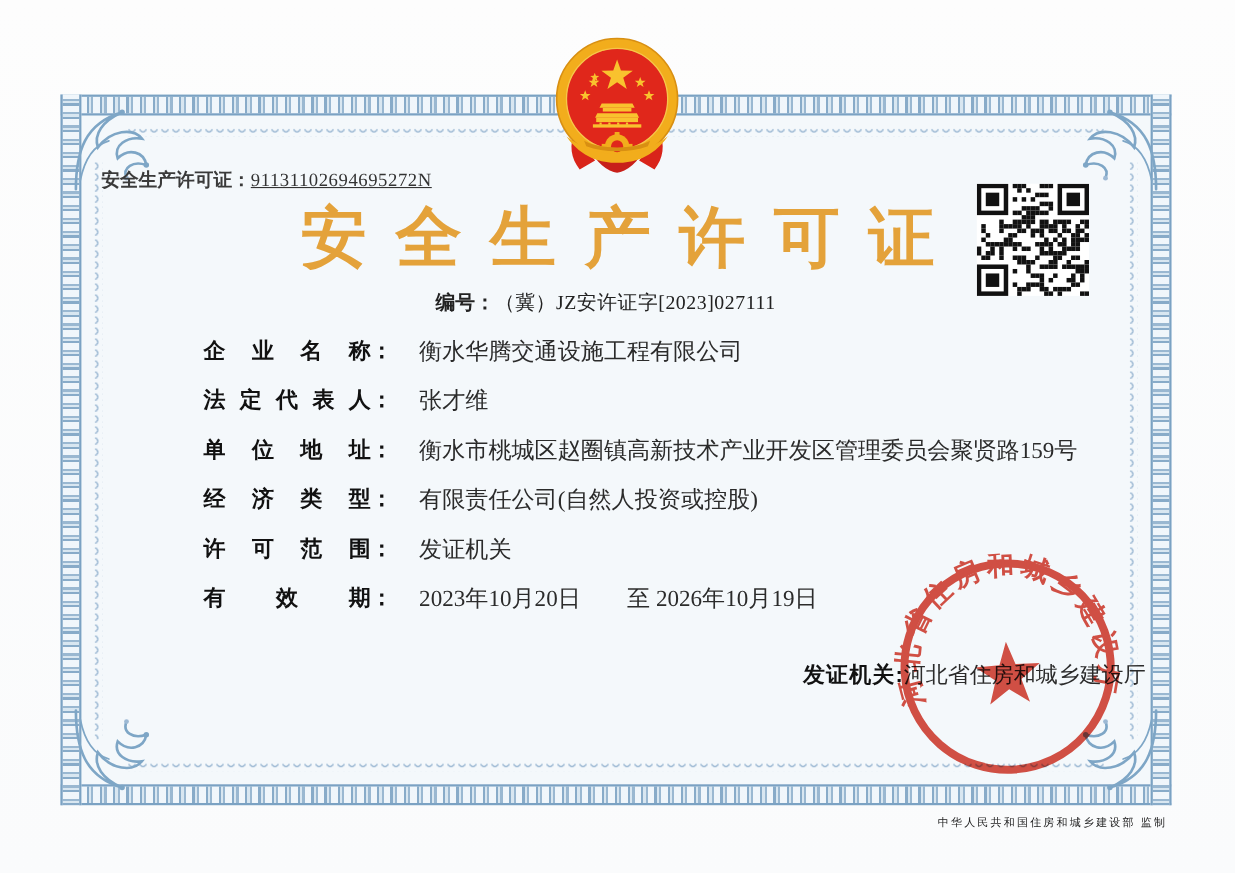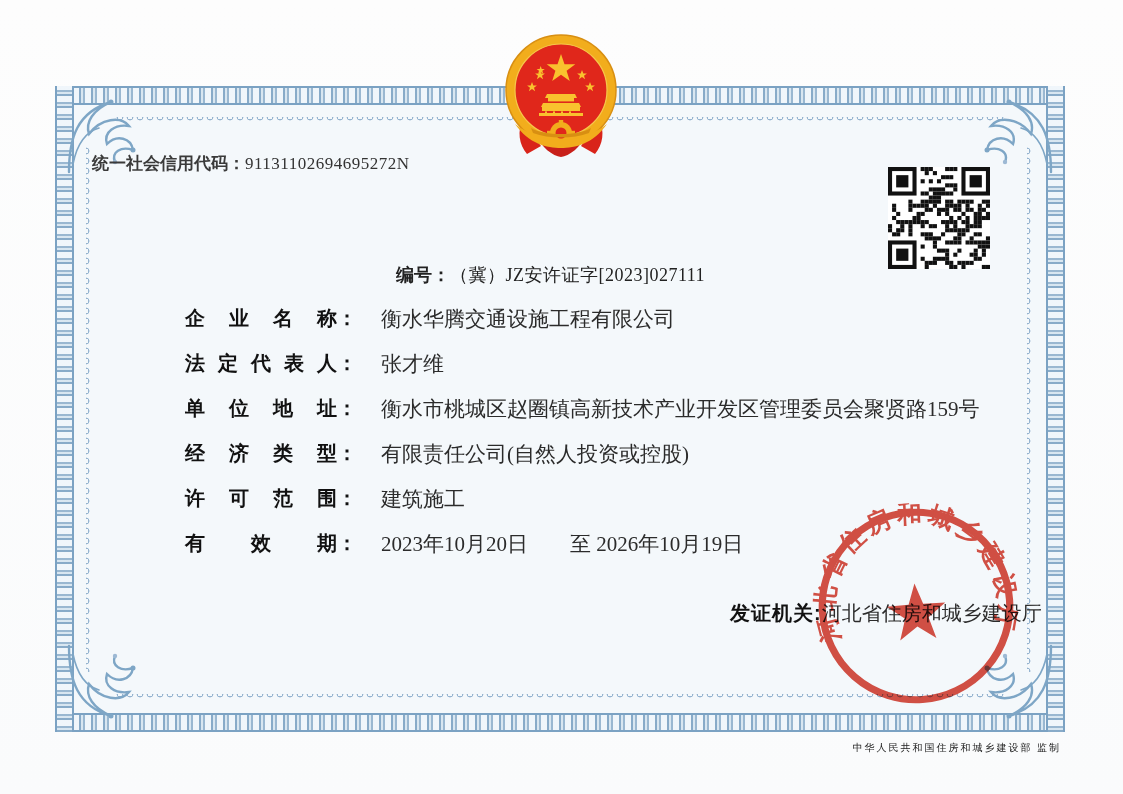--- a/index.html
+++ b/index.html
@@ -36,21 +36,21 @@
   .flourish.tr { right:8px; top:8px; transform:scaleX(-1); }
   .flourish.bl { left:8px; bottom:8px; transform:scaleY(-1); }
   .flourish.br { right:8px; bottom:8px; transform:scale(-1,-1); }
 
   
   .emblem { position:absolute; left:501px; top:32px; width:120px; height:132px; z-index:5; }
 
   
   .credit { position:absolute; left:92px; top:152px; font-size:17px; color:#3b3b3b; }
   .credit .lbl { font-weight:bold; color:#3a3a3a; }
-  .credit .val { font-family:"Liberation Serif", serif; color:#333; letter-spacing:.5px; }
+  .credit .val { font-family:"Liberation Serif", serif; color:#333; letter-spacing:.5px;text-decoration:underline; }
 
   .title { position:absolute; left:0; top:176px; width:1123px; text-align:center;
     font-size:60px; font-weight:bold; color:#e4a23a; letter-spacing:26px; text-indent:26px; }
 
   .qr { position:absolute; left:888px; top:167px; width:102px; height:102px; background:#fff; }
 
   .number-line { position:absolute; left:0; top:263px; width:1101px; text-align:center; font-size:18px; color:#222; }
   .number-line .lbl { font-weight:bold; }
   .number-line .val { font-family:"Liberation Serif", serif; letter-spacing:.5px; }
 
@@ -166,23 +166,24 @@
         <rect x="57.8" y="110" width="4.4" height="4"></rect>
         <rect x="46" y="98.8" width="4" height="4.4"></rect>
         <rect x="70" y="98.8" width="4" height="4.4"></rect>
       </g>
       <path d="M14,92 C30,104 46,108 60,108 C74,108 90,104 106,92 C92,112 74,116 60,116 C46,116 28,112 14,92 Z" fill="#f2ad1c"></path>
       <path d="M30,96 C44,104 76,104 90,96 L88,101 C72,107 48,107 32,101 Z" fill="#d88f12"></path>
     </svg>
   </div>
 
   <div class="credit">
-    <span class="lbl">统一社会信用代码：</span><span class="val">91131102694695272N</span>
-  </div>
-
+    <span class="lbl">安全生产许可证：</span><span class="val">91131102694695272N</span>
+  </div>
+
+  <div class="title">安全生产许可证</div>
 
   <div class="qr">
     <svg id="qrsvg" width="102" height="102" viewBox="0 0 102 102">
         <rect x="32.64" y="0" width="4.08" height="4.08" fill="#111"></rect>
         <rect x="36.72" y="0" width="4.08" height="4.08" fill="#111"></rect>
         <rect x="40.8" y="0" width="4.08" height="4.08" fill="#111"></rect>
         <rect x="57.120000000000005" y="0" width="4.08" height="4.08" fill="#111"></rect>
         <rect x="61.2" y="0" width="4.08" height="4.08" fill="#111"></rect>
         <rect x="65.28" y="0" width="4.08" height="4.08" fill="#111"></rect>
         <rect x="36.72" y="4.08" width="4.08" height="4.08" fill="#111"></rect>
@@ -441,21 +442,21 @@
       </div>
 
       <div class="f-row">
         <span class="f-label">
           <span>许</span>
           <span>可</span>
           <span>范</span>
           <span>围</span>
         </span>
         <span class="f-colon">：</span>
-        <span class="f-value">建筑施工</span>
+        <span class="f-value">发证机关</span>
       </div>
 
       <div class="f-row">
         <span class="f-label">
           <span>有</span>
           <span>效</span>
           <span>期</span>
         </span>
         <span class="f-colon">：</span>
         <span class="f-value">2023年10月20日　　至 2026年10月19日</span>

